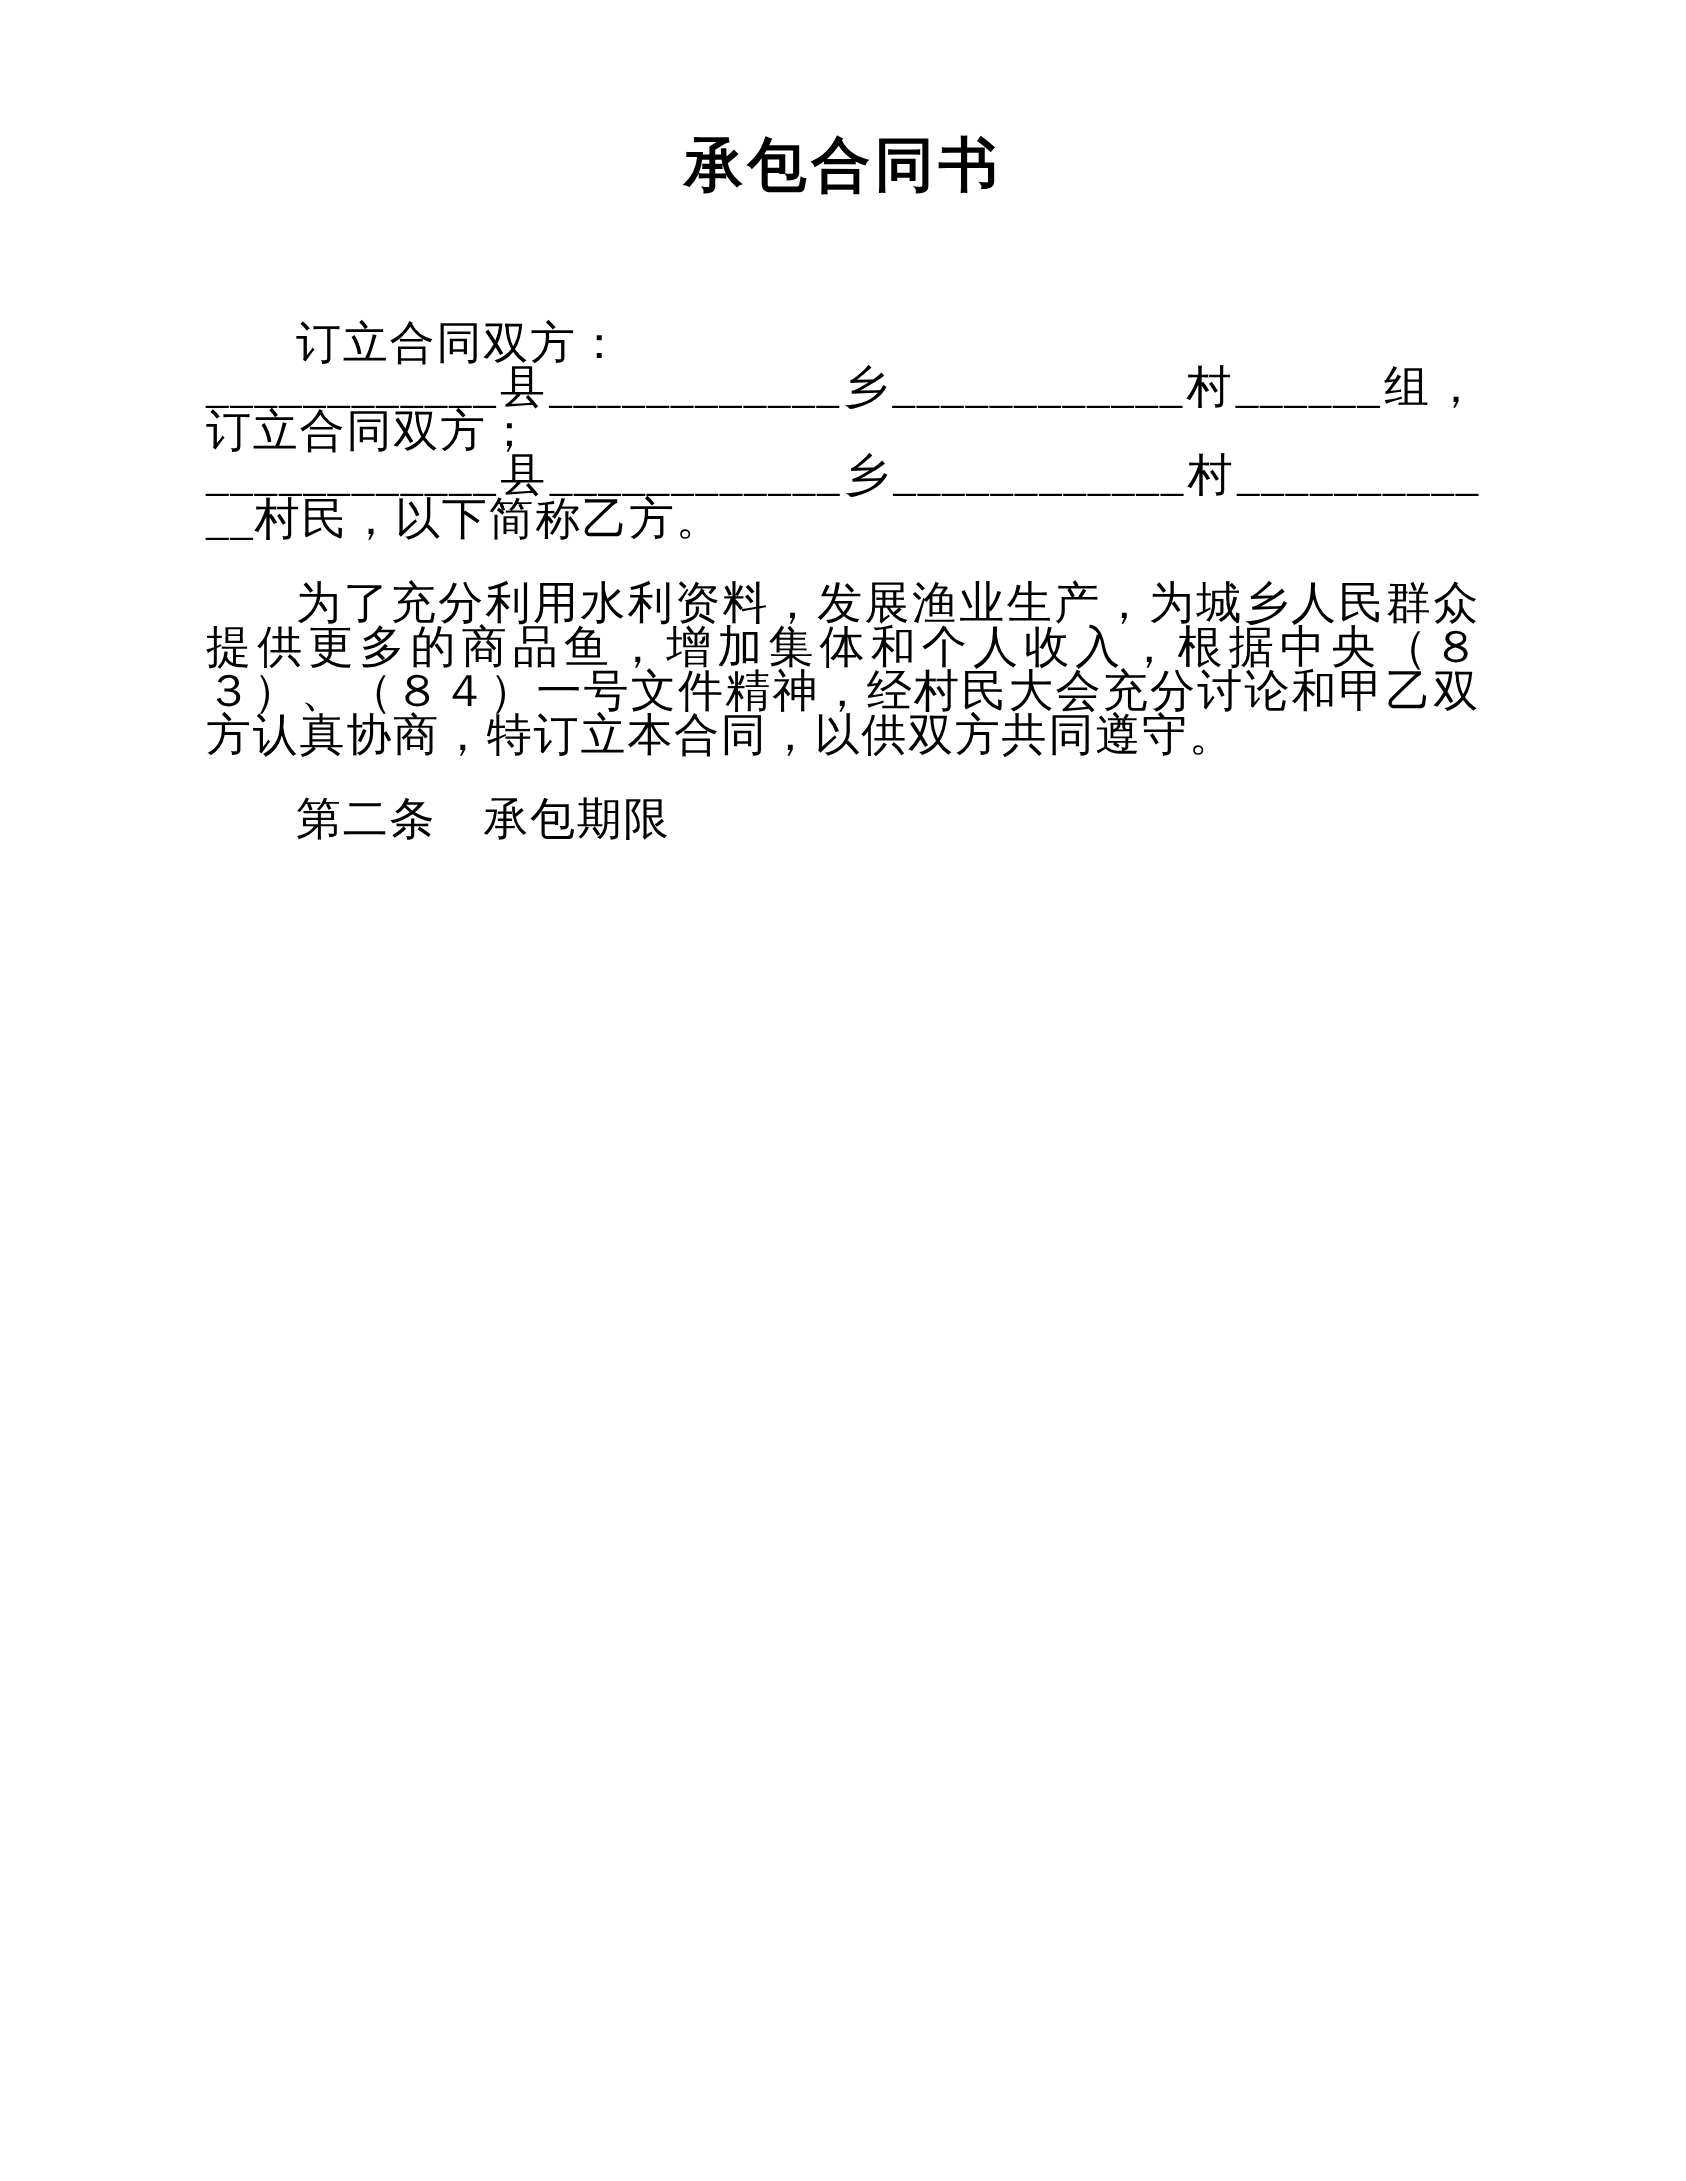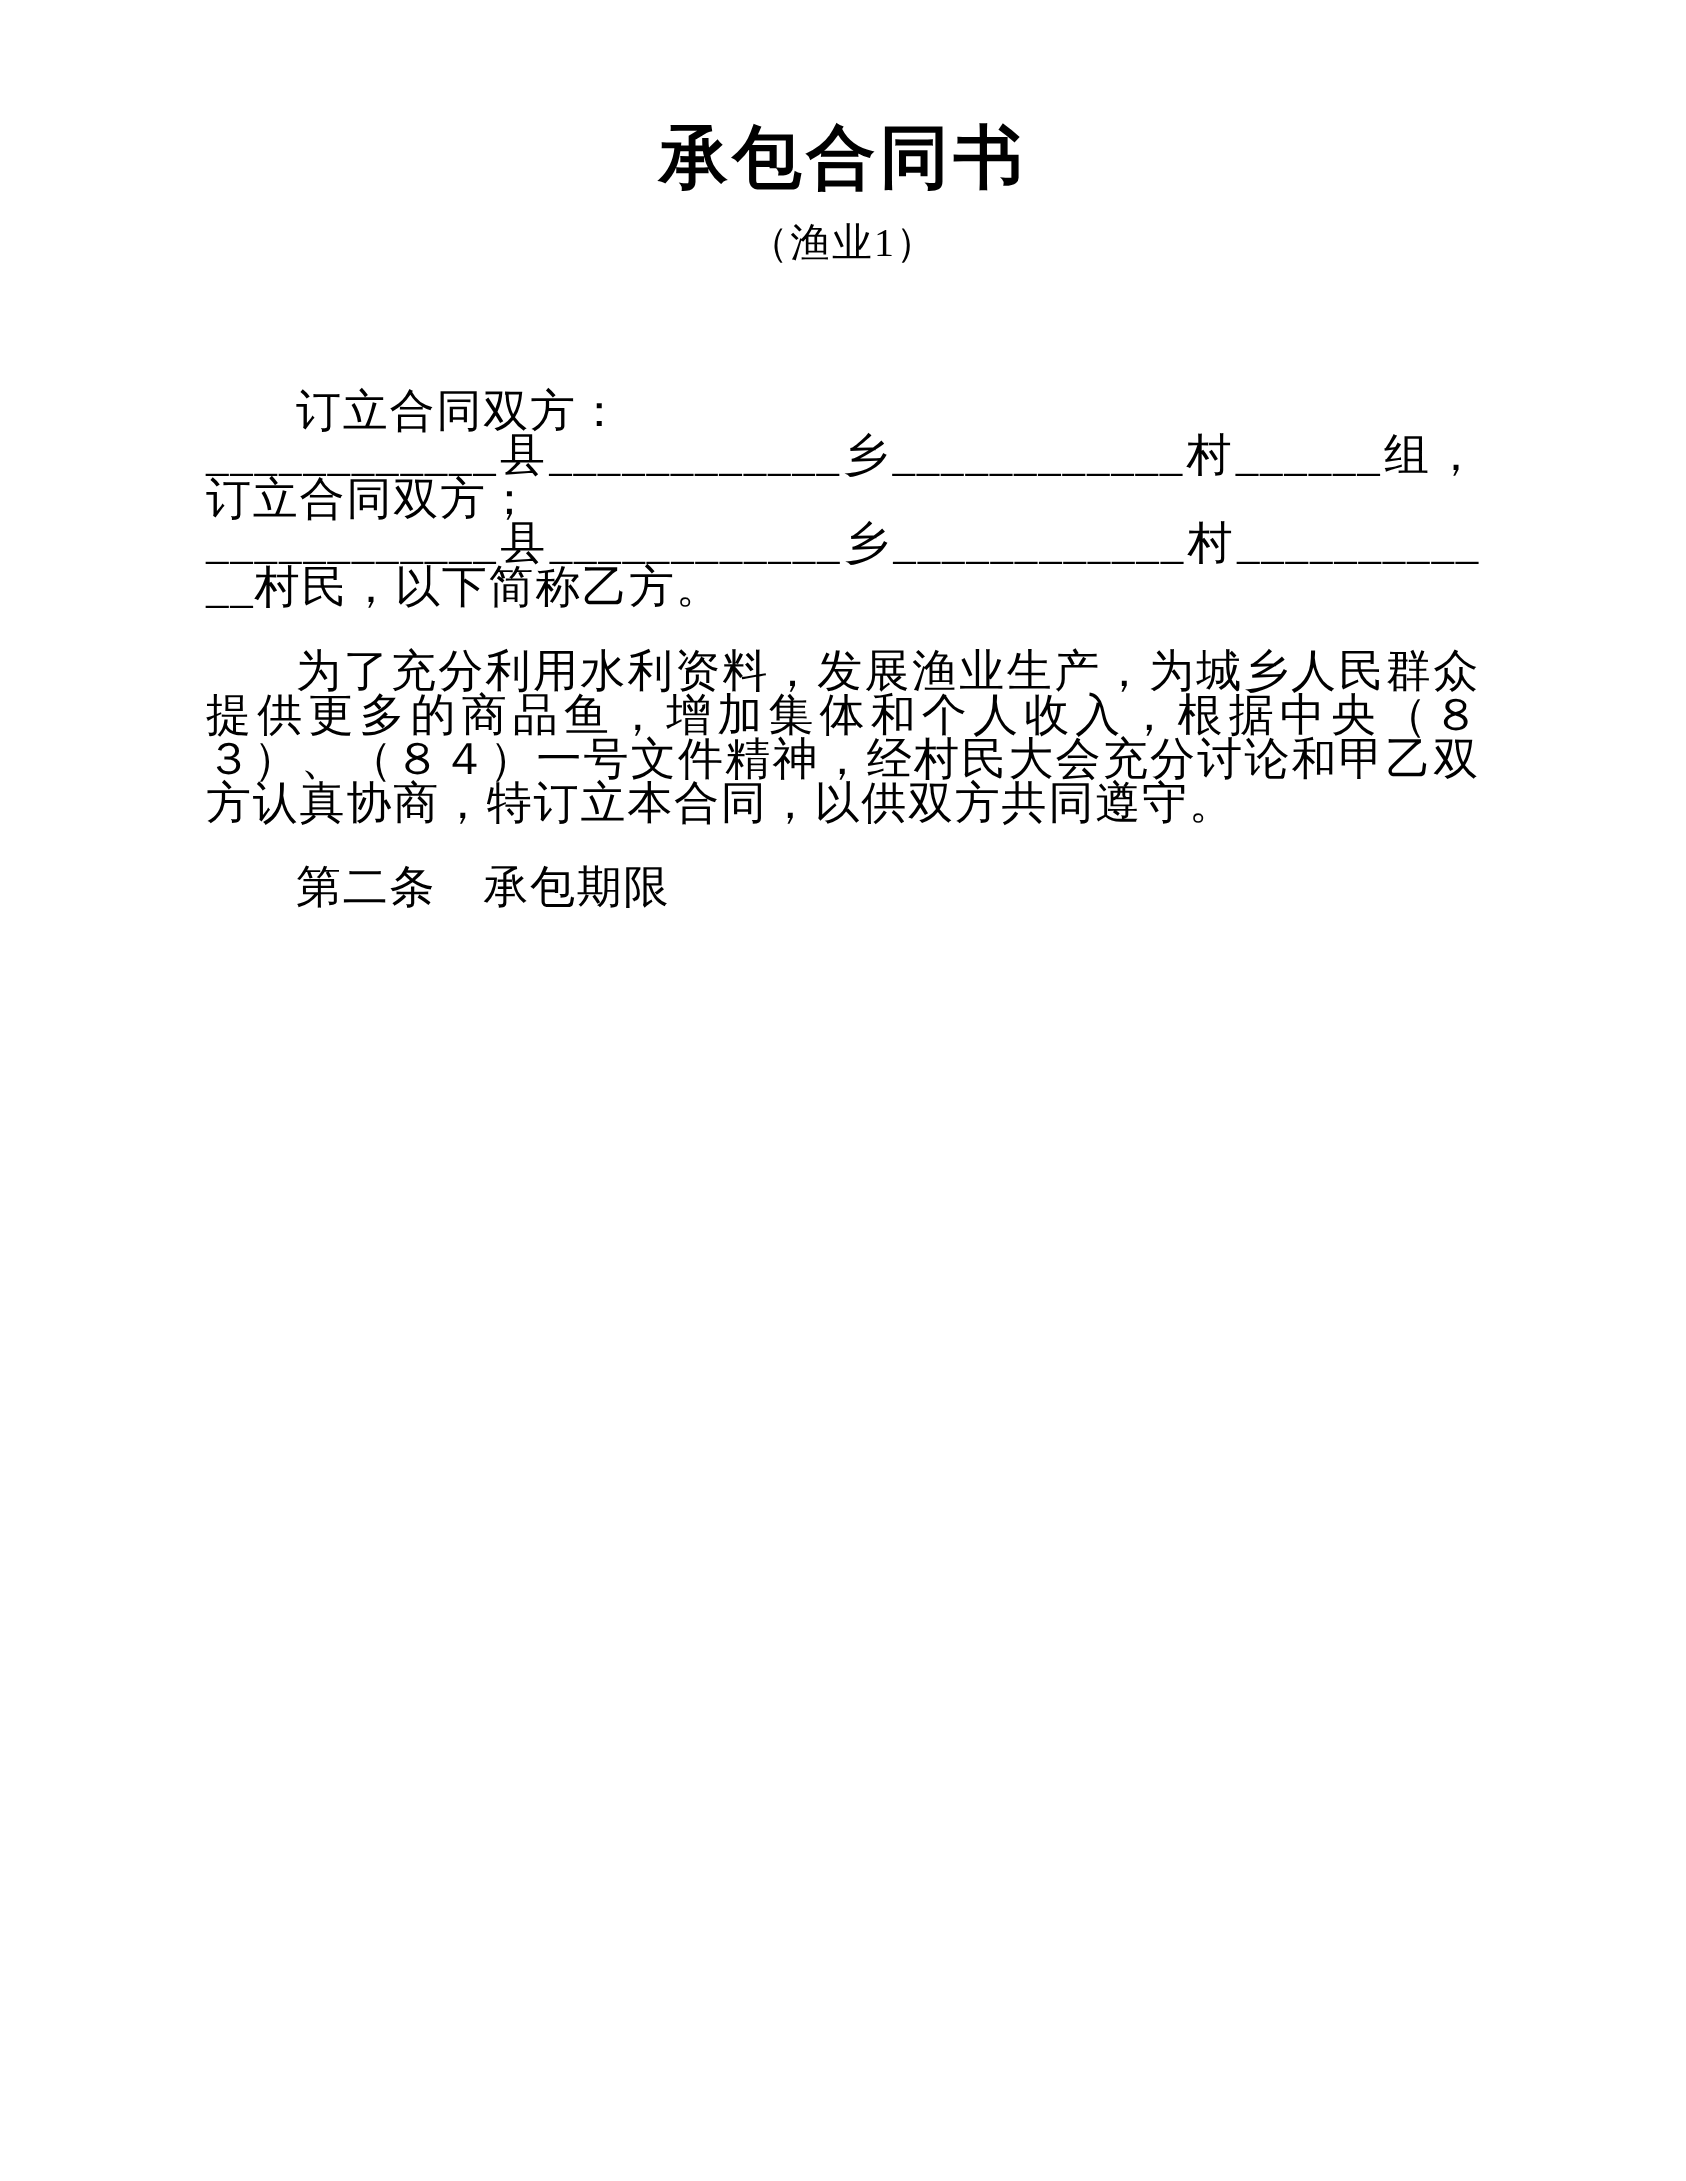--- a/index.html
+++ b/index.html
@@ -12,25 +12,25 @@
       width: 1686px;
       height: 2182px;
       box-sizing: border-box;
       background: #ffffff;
       color: #000000;
       padding: 119px 206px 0 206px;
       font-family: "Liberation Serif", "DejaVu Serif", serif;
       overflow: hidden;
     }
     .doc-title {
-      margin: 4px;
+      margin: 11px;
       text-align: center;
       font-family: Liberation Sans, sans-serif;
       font-weight: bold;
-      font-size: 69px;
+      font-size: 59px;
       line-height: 70px;
       letter-spacing: 4.6px;
       color: #000000;
     }
     .doc-subtitle {
       margin-top: 24px;
       text-align: center;
       font-size: 40px;
       line-height: 51px;
       letter-spacing: 1.8px;
@@ -55,21 +55,20 @@
       margin-top: 40px !important;
     }
   </style>
 </head>
 <body>
 
 <div class="page">
 
   <h1 class="doc-title">承包合同书</h1>
 
-  <div class="doc-subtitle">（渔业1）</div>
 
   <div class="doc-body">
 
     <p class="indent">订立合同双方：</p>
 
     <p>____________县____________乡____________村______组，订立合同双方；</p>
 
     <p>____________县____________乡____________村____________村民，以下简称乙方。</p>
 
     <p class="indent spaced">为了充分利用水利资料，发展渔业生产，为城乡人民群众提供更多的商品鱼，增加集体和个人收入，根据中央（８３）、（８４）一号文件精神，经村民大会充分讨论和甲乙双方认真协商，特订立本合同，以供双方共同遵守。</p>

